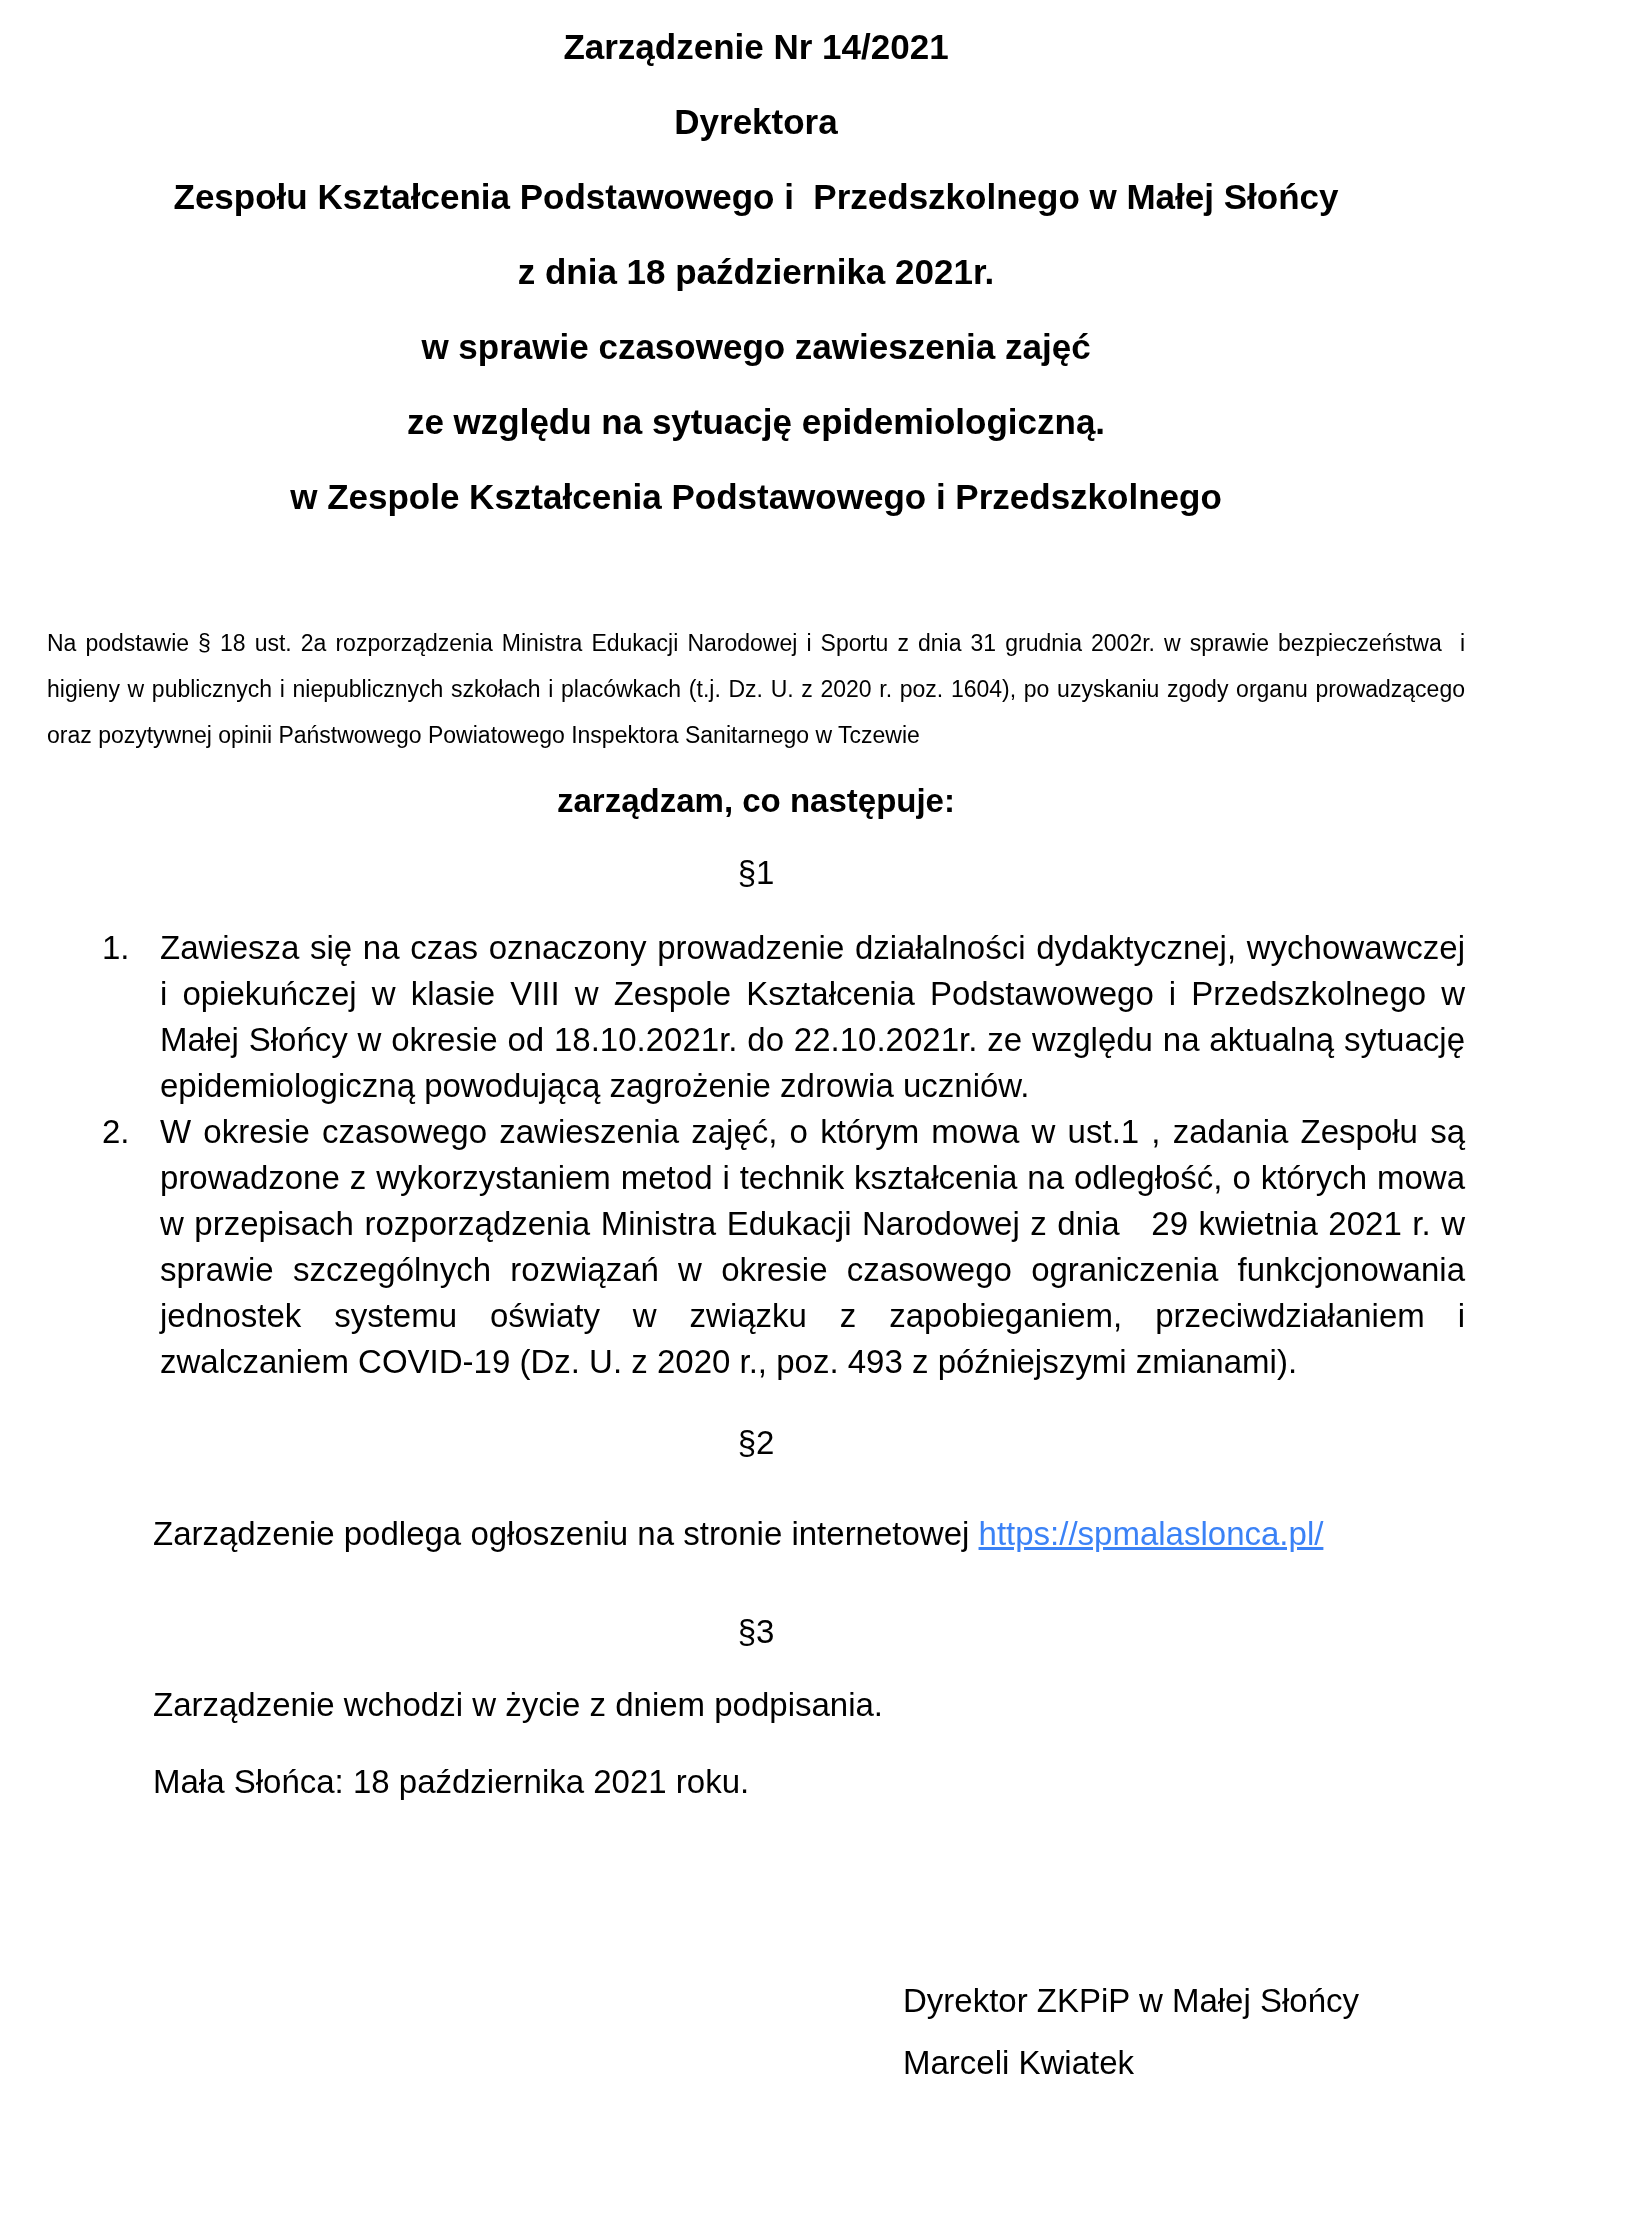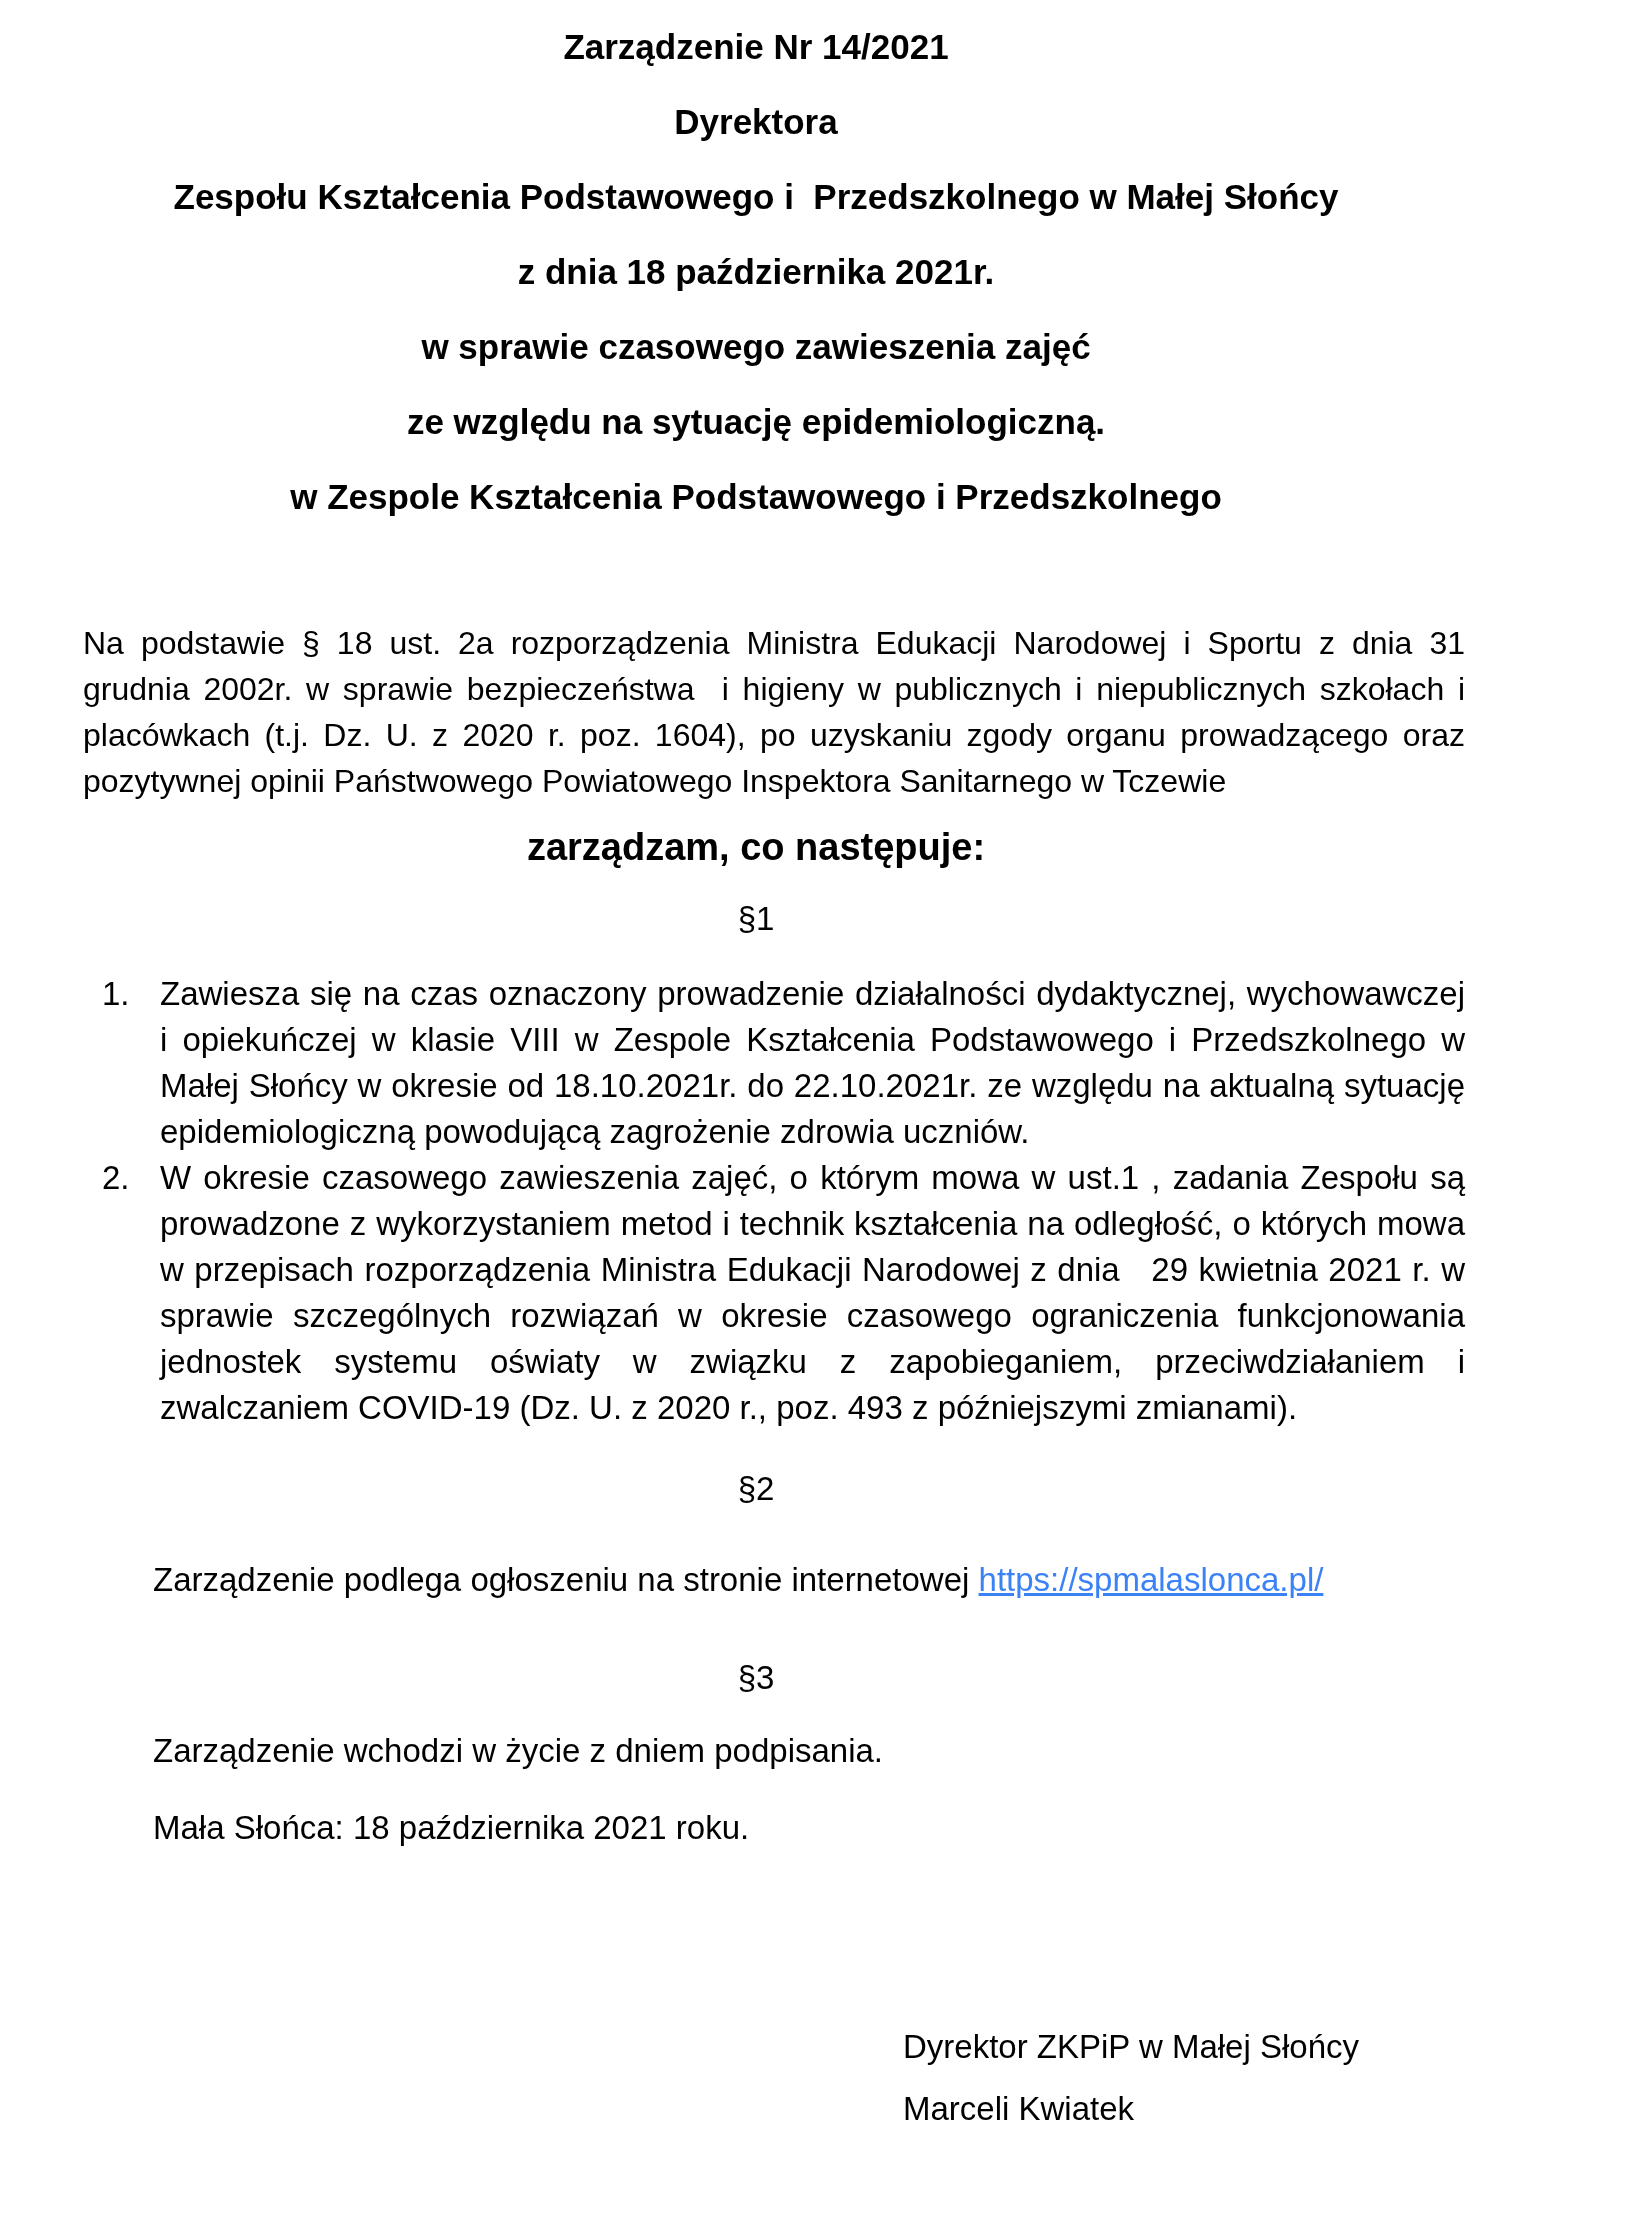--- a/index.html
+++ b/index.html
@@ -18,29 +18,28 @@
   .h-line {
     font-weight: 700;
     font-size: 35px;
     line-height: 75px;
     text-align: center;
     white-space: pre-wrap;
   }
 
   .legal {
     margin-top: 86px;
-    font-size: 32px;
+    font-size: 23px;
     line-height: 46px;
     text-align: justify;
-    margin-left: 36px;
   }
 
   .order-intro {
     margin-top: 20px;
-    font-size: 38px;
+    font-size: 33px;
     line-height: 46px;
     font-weight: 700;
     text-align: center;
   }
 
   .mark { font-size: 33px; line-height: 46px; text-align: center; }
   .mark-1 { margin-top: 26px; }
   .mark-2 { margin-top: 35px; }
   .mark-3 { margin-top: 52px; }
 

